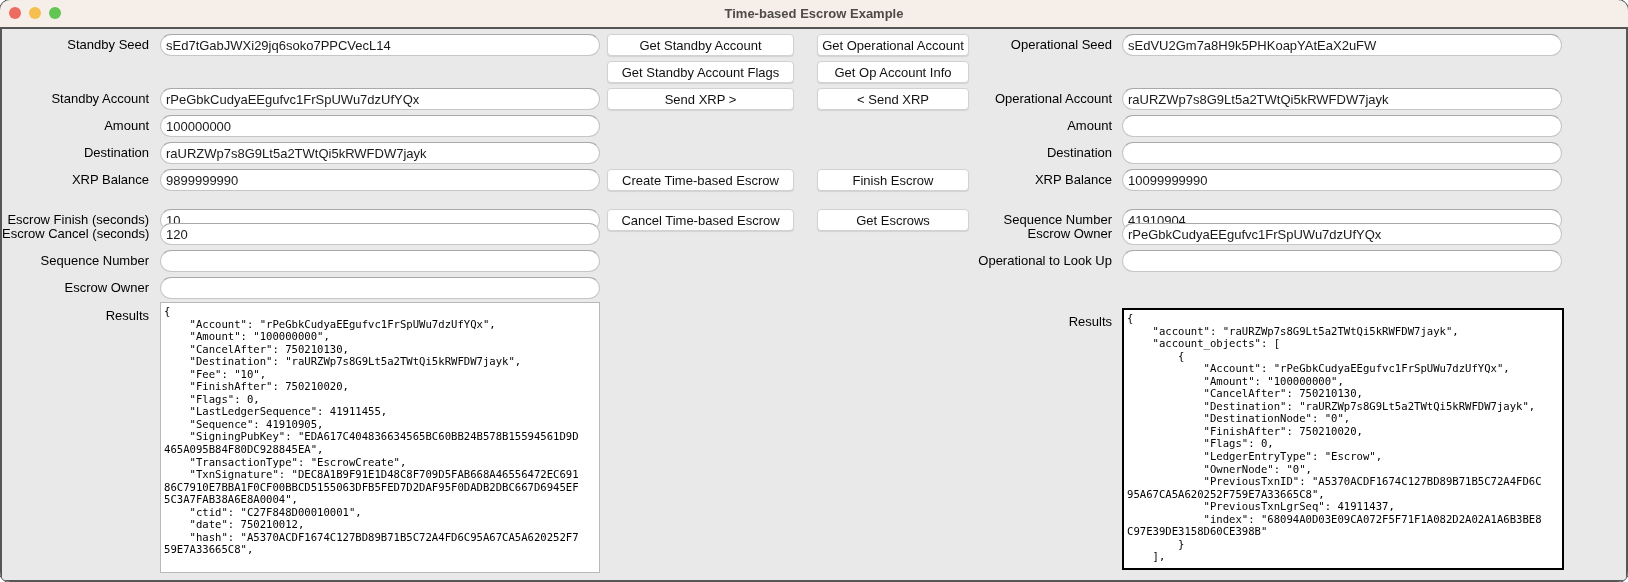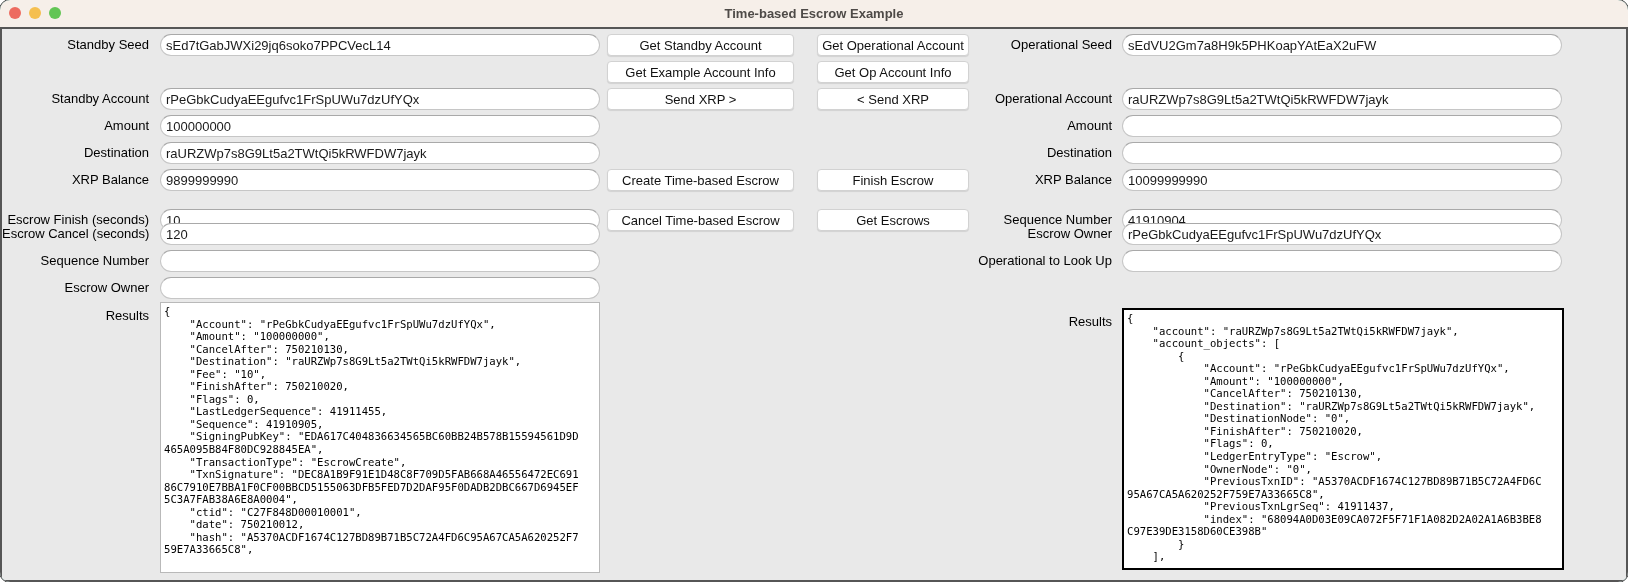--- a/index.html
+++ b/index.html
@@ -119,21 +119,21 @@
     "TxnSignature": "DEC8A1B9F91E1D48C8F709D5FAB668A46556472EC691
 86C7910E7BBA1F0CF00BBCD5155063DFB5FED7D2DAF95F0DADB2DBC667D6945EF
 5C3A7FAB38A6E8A0004",
     "ctid": "C27F848D00010001",
     "date": 750210012,
     "hash": "A5370ACDF1674C127BD89B71B5C72A4FD6C95A67CA5A620252F7
 59E7A33665C8",</textarea>
 
     <button class="btn colA r1">Get Standby Account</button>
     <button class="btn colB r1">Get Operational Account</button>
-    <button class="btn colA r2">Get Example Account Info</button>
+    <button class="btn colA r2">Get Standby Account Flags</button>
     <button class="btn colA r3">Send XRP &gt;</button>
     <button class="btn colB r2">Get Op Account Info</button>
     <button class="btn colB r3">&lt; Send XRP</button>
     <button class="btn colB r6">Finish Escrow</button>
     <button class="btn colA r6">Create Time-based Escrow</button>
     <button class="btn colA r7">Cancel Time-based Escrow</button>
     <button class="btn colB r7">Get Escrows</button>
 
     <div class="lbl right-col r1">Operational Seed</div>
     <input class="fld right-col r1" value="sEdVU2Gm7a8H9k5PHKoapYAtEaX2uFW" style="">

